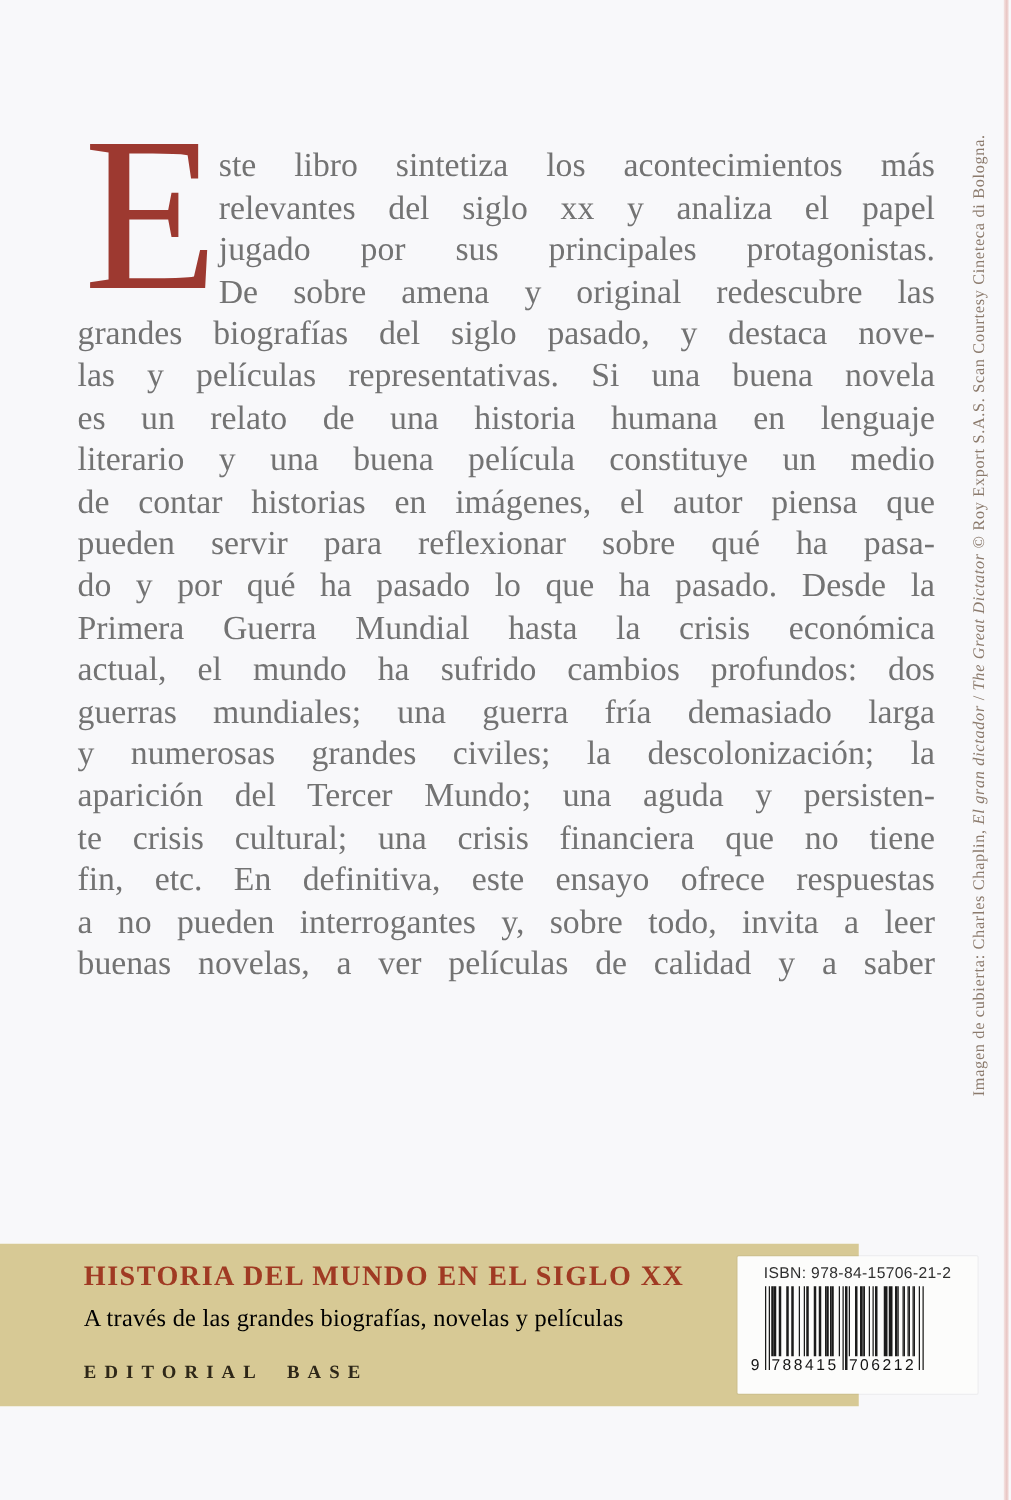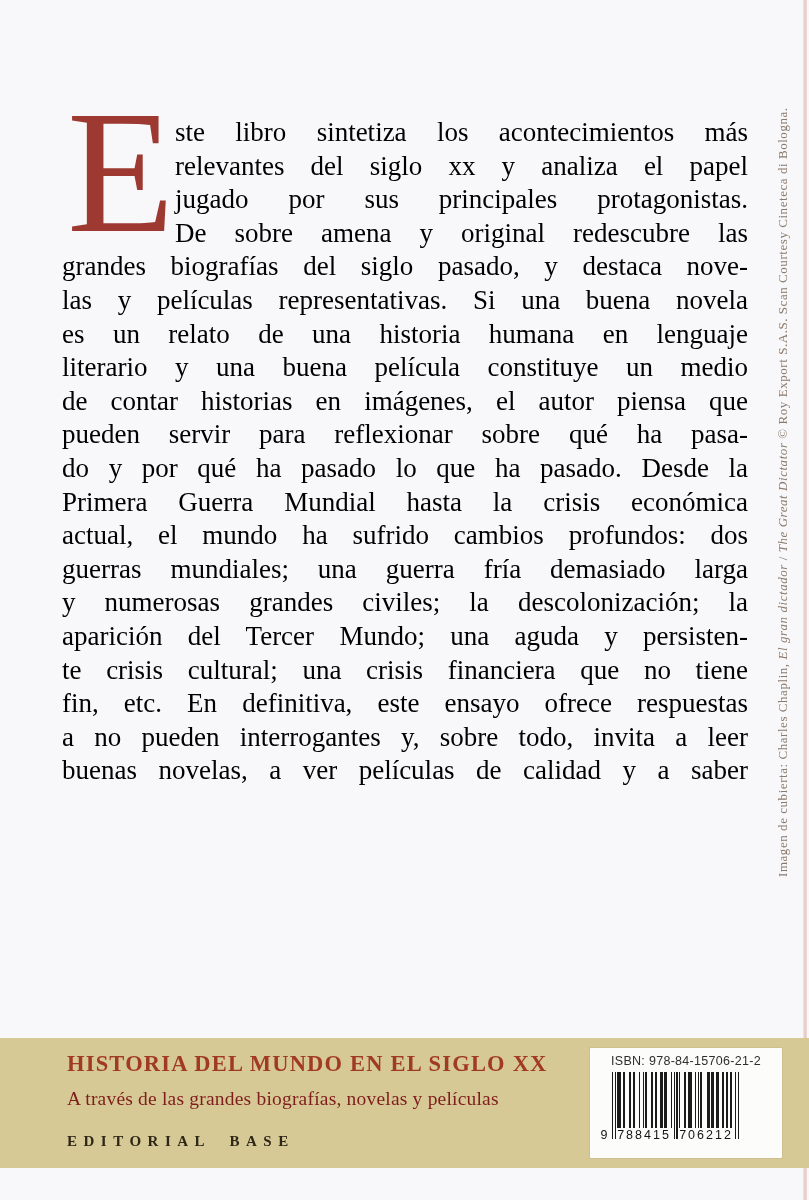--- a/index.html
+++ b/index.html
@@ -35,21 +35,21 @@
   .bl.last{text-align-last:left;}
   
   .credit{
     position:absolute;left:418px;top:503px;width:730px;height:18px;
     transform:rotate(-90deg);
     font-size:13px;letter-spacing:.55px;line-height:18px;
     text-align:center;white-space:nowrap;
   }
   
   .band{
-    position:absolute;left:0;top:1038px;width:809px;height:130px;
+    position:absolute;left:0;top:995px;width:687px;height:130px;
   }
   .band-title{
     position:absolute;left:67px;top:13px;
     font-size:22.5px;font-weight:700;letter-spacing:1.2px;line-height:26px;
   }
   .band-subtitle{
     position:absolute;left:67px;top:49px;
     font-size:19.5px;letter-spacing:.2px;line-height:24px;
   }
   .band-publisher{
@@ -83,21 +83,21 @@
 </style>
 </head>
 <body>
 
 <div class="cover" style="background: rgb(248, 248, 250);">
 
   <div class="edge-line"></div>
 
   <div class="dropcap" style="color: rgb(157, 57, 48);">E</div>
 
-  <div class="blurb" id="blurb" style="color: #000000;">
+  <div class="blurb" id="blurb" style="color: #737373;">
       <div class="bl indent">ste libro sintetiza los acontecimientos más</div>
       <div class="bl indent">relevantes del siglo xx y analiza el papel</div>
       <div class="bl indent">jugado por sus principales protagonistas.</div>
       <div class="bl indent">De sobre amena y original redescubre las</div>
       <div class="bl">grandes biografías del siglo pasado, y destaca nove-</div>
       <div class="bl">las y películas representativas. Si una buena novela</div>
       <div class="bl">es un relato de una historia humana en lenguaje</div>
       <div class="bl">literario y una buena película constituye un medio</div>
       <div class="bl">de contar historias en imágenes, el autor piensa que</div>
       <div class="bl">pueden servir para reflexionar sobre qué ha pasa-</div>
@@ -110,21 +110,21 @@
       <div class="bl">te crisis cultural; una crisis financiera que no tiene</div>
       <div class="bl">fin, etc. En definitiva, este ensayo ofrece respuestas</div>
       <div class="bl">a no pueden interrogantes y, sobre todo, invita a leer</div>
       <div class="bl">buenas novelas, a ver películas de calidad y a saber</div>
     </div>
 
   <div class="credit" style="color: rgb(139, 122, 108);"><span id="credit-inner"><span>Imagen de cubierta: Charles Chaplin, </span><i>El gran dictador</i><span> / </span><i>The Great Dictator</i><span> © Roy Export S.A.S. Scan Courtesy Cineteca di Bologna.</span></span></div>
 
   <div class="band" style="background: rgb(215, 201, 149);">
     <div class="band-title" style="color: rgb(160, 58, 35);">HISTORIA DEL MUNDO EN EL SIGLO XX</div>
-    <div class="band-subtitle" style="color: #7f1d1d;">A través de las grandes biografías, novelas y películas</div>
+    <div class="band-subtitle" style="color: #000000;">A través de las grandes biografías, novelas y películas</div>
     <div class="band-publisher" style="color: rgb(46, 39, 24);">EDITORIAL BASE</div>
 
     <div class="isbn-box">
       <div class="isbn-label">ISBN: 978-84-15706-21-2</div>
       <div class="barcode">
         <div id="bars">
             <div class="bar" style="left: 0px; width: 1.337px; height: 67px; background: rgb(27, 27, 27);"></div>
             <div class="bar" style="left: 2.674px; width: 1.337px; height: 67px; background: rgb(27, 27, 27);"></div>
             <div class="bar" style="left: 5.348px; width: 1.337px; height: 56px; background: rgb(27, 27, 27);"></div>
             <div class="bar" style="left: 6.685px; width: 1.337px; height: 56px; background: rgb(27, 27, 27);"></div>

